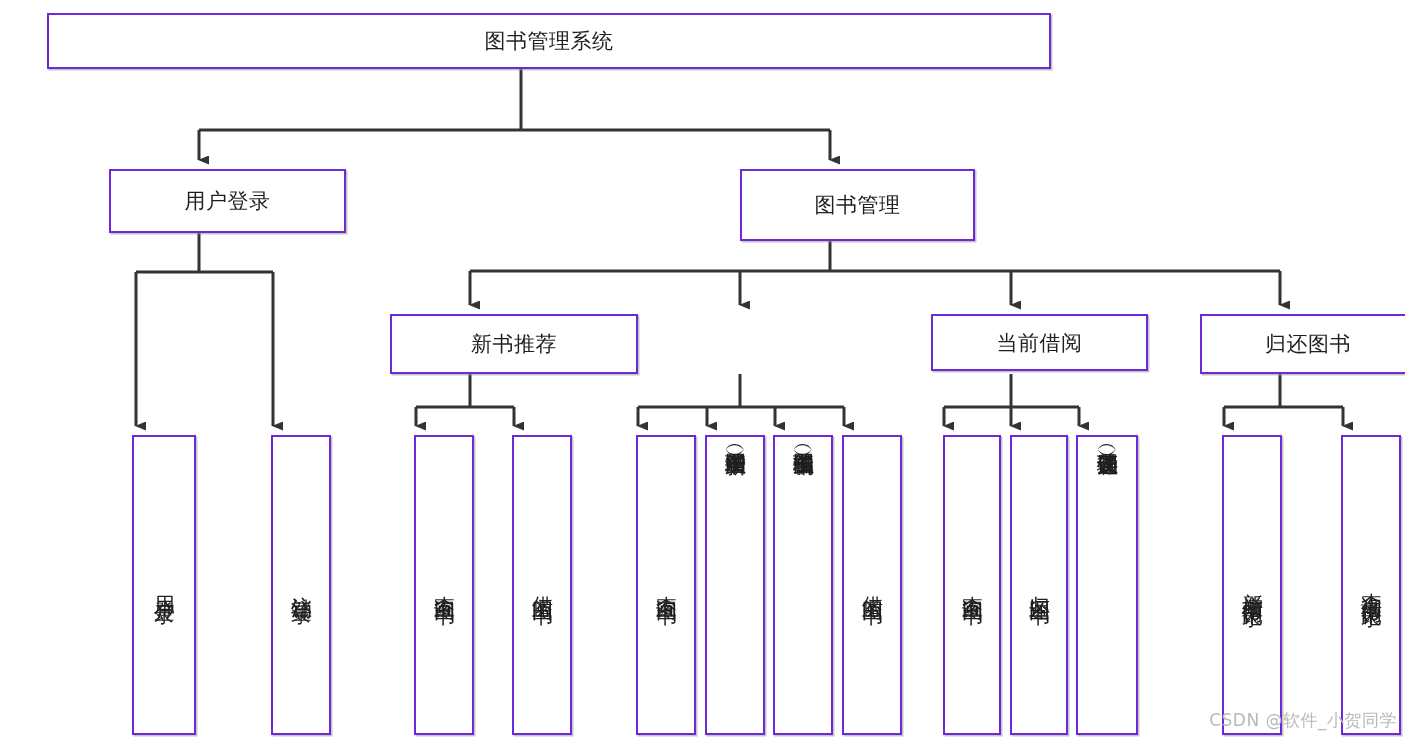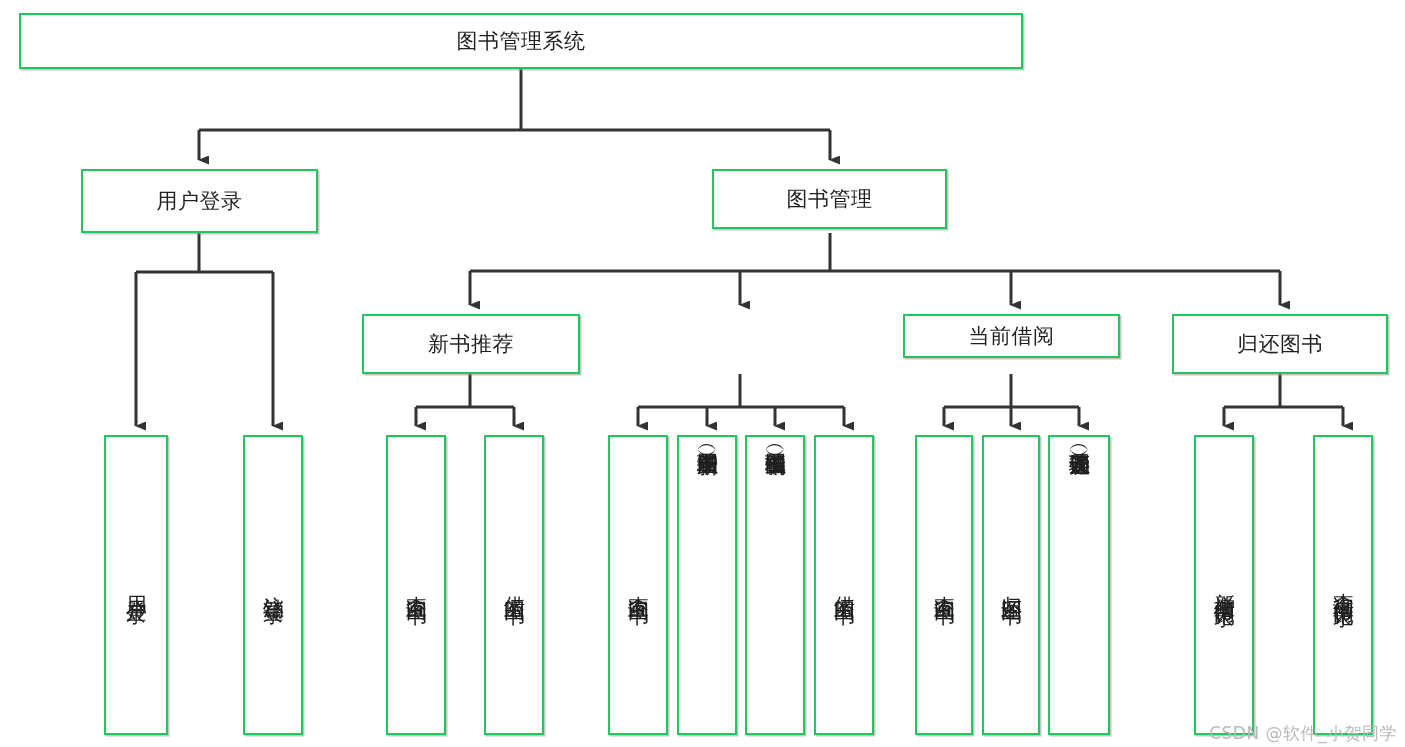--- a/index.html
+++ b/index.html
@@ -18,22 +18,23 @@
     position: absolute;
     left: 0;
     top: 0;
     width: 1405px;
     height: 747px;
   }
   .node-box {
     position: absolute;
     box-sizing: border-box;
     background: #ffffff;
-    border: 2px solid #22c55e;
+    border: 2px solid #6d28d9;
     box-shadow: 1.5px 1.5px 0 0 rgba(150,150,150,0.55);
+    margin-left: 28px;
   }
   .node-label-h {
     position: absolute;
     left: 0; right: 0; top: 0; bottom: 0;
     display: flex;
     align-items: center;
     justify-content: center;
     font-size: 21px;
     color: #1f1f1f;
     letter-spacing: 0.5px;
@@ -58,21 +59,21 @@
     position: absolute;
     left: 0;
     top: 0;
     width: 1405px;
     height: 747px;
     pointer-events: none;
   }
   .watermark {
     position: absolute;
     right: 8px;
-    bottom: 2px;
+    bottom: 15px;
     font-size: 17px;
     color: #b9b9b9;
     white-space: nowrap;
     letter-spacing: 0.5px;
   }
 </style>
 </head>
 <body>
 
 <div id="diagram-root">
@@ -133,28 +134,28 @@
     </g>
   </svg>
 
   <div class="node-box" style="left:19px; top:13px; width:1004px; height:56px;">
     <span class="node-label-h">图书管理系统</span>
   </div>
 
   <div class="node-box" style="left:81px; top:169px; width:237px; height:64px;">
     <span class="node-label-h">用户登录</span>
   </div>
-  <div class="node-box" style="left:712px; top:169px; width:235px; height:60px;font-family:Liberation Serif, serif;">
+  <div class="node-box" style="left:712px; top:169px; width:235px; height:72px;font-family:Liberation Serif, serif;">
     <span class="node-label-h">图书管理</span>
   </div>
 
-  <div class="node-box" style="left:362px; top:314px; width:218px; height:60px;">
+  <div class="node-box" style="left:362px; top:314px; width:248px; height:60px;">
     <span class="node-label-h">新书推荐</span>
   </div>
-  <div class="node-box" style="left:903px; top:314px; width:217px; height:44px;">
+  <div class="node-box" style="left:903px; top:314px; width:217px; height:57px;">
     <span class="node-label-h">当前借阅</span>
   </div>
   <div class="node-box" style="left:1172px; top:314px; width:216px; height:60px;">
     <span class="node-label-h">归还图书</span>
   </div>
 
   <div class="node-box" style="left:104px; top:435px; width:64px; height:300px;">
     <span class="node-label-v">用户登录</span>
   </div>
   <div class="node-box" style="left:243px; top:435px; width:60px; height:300px;">

